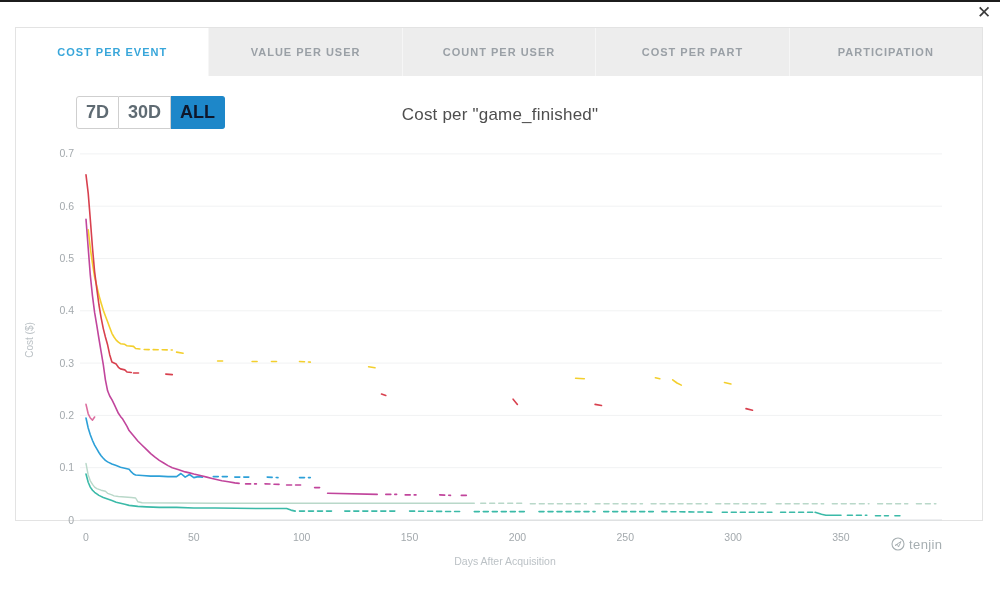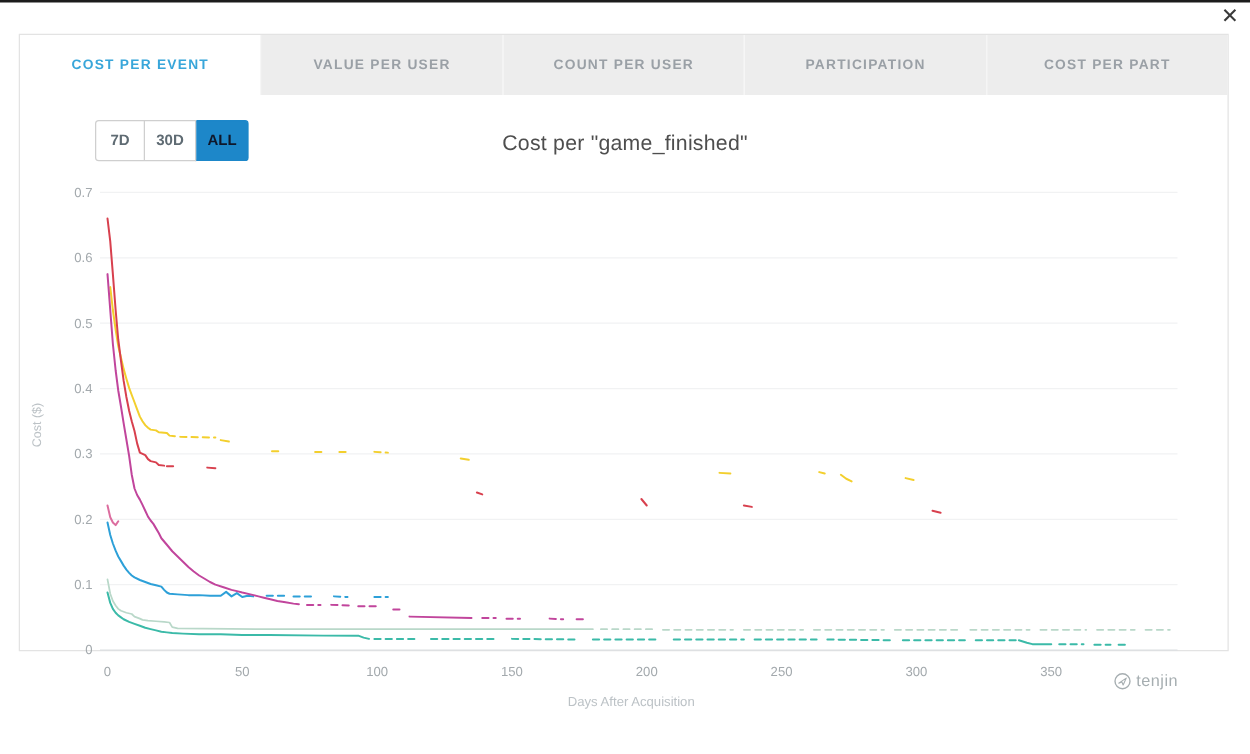--- a/index.html
+++ b/index.html
@@ -22,49 +22,49 @@
     background:#ededed;color:#9aa0a6;font-size:11px;font-weight:700;
     letter-spacing:1px;text-transform:uppercase;cursor:pointer;
     border-left:1px solid #f6f6f6;box-sizing:border-box;white-space:nowrap;
   }
   .tab:first-child{border-left:none;}
   .tab.active{background:#ffffff;color:#38a6da;}
   .range-group{position:absolute;left:60px;top:68px;display:flex;}
   .range-btn{
     min-width:40px;padding:0 9px;height:33px;line-height:31px;text-align:center;
     background:#ffffff;border:1px solid #cfcfcf;border-left-width:0;
-    color:#5f6b73;font-size:12px;font-weight:700;cursor:pointer;box-sizing:border-box;
+    color:#5f6b73;font-size:18px;font-weight:700;cursor:pointer;box-sizing:border-box;
   }
   .range-btn:first-child{border-left-width:1px;border-radius:3px 0 0 3px;}
   .range-btn:last-child{border-radius:0 3px 3px 0;}
   .range-btn.active{background:#1d87c9;border-color:#1d87c9;color:#0f172a;}
   .chart-title{
     position:absolute;left:0;top:77px;width:968px;text-align:center;
     font-size:17px;color:#4e4e4e;letter-spacing:.2px;
   }
   svg.chart{position:absolute;left:0;top:0;width:1000px;height:603px;pointer-events:none;}
   .tenjin{
-    position:absolute;left:891px;top:537px;display:flex;align-items:center;
+    position:absolute;left:891px;top:537px;display:flex;align-items:flex-start;
     color:#a6aeb1;font-size:13px;letter-spacing:.4px;cursor:pointer;
   }
   .tenjin svg{margin-right:4px;display:block;}
 </style>
 </head>
 <body>
 
 <div class="topbar"></div>
 <div class="close-btn">✕</div>
 
 <div class="card">
   <div class="tabs">
       <div class="tab active">COST PER EVENT</div>
       <div class="tab">VALUE PER USER</div>
       <div class="tab">COUNT PER USER</div>
+      <div class="tab">COST PER PART</div>
       <div class="tab">PARTICIPATION</div>
-      <div class="tab">COST PER PART</div>
     </div>
   <div class="range-group">
       <div class="range-btn">7D</div>
       <div class="range-btn">30D</div>
       <div class="range-btn active">ALL</div>
     </div>
   <div class="chart-title">Cost per "game_finished"</div>
 </div>
 
 <svg class="chart" viewBox="0 0 1000 603" xmlns="http://www.w3.org/2000/svg">

